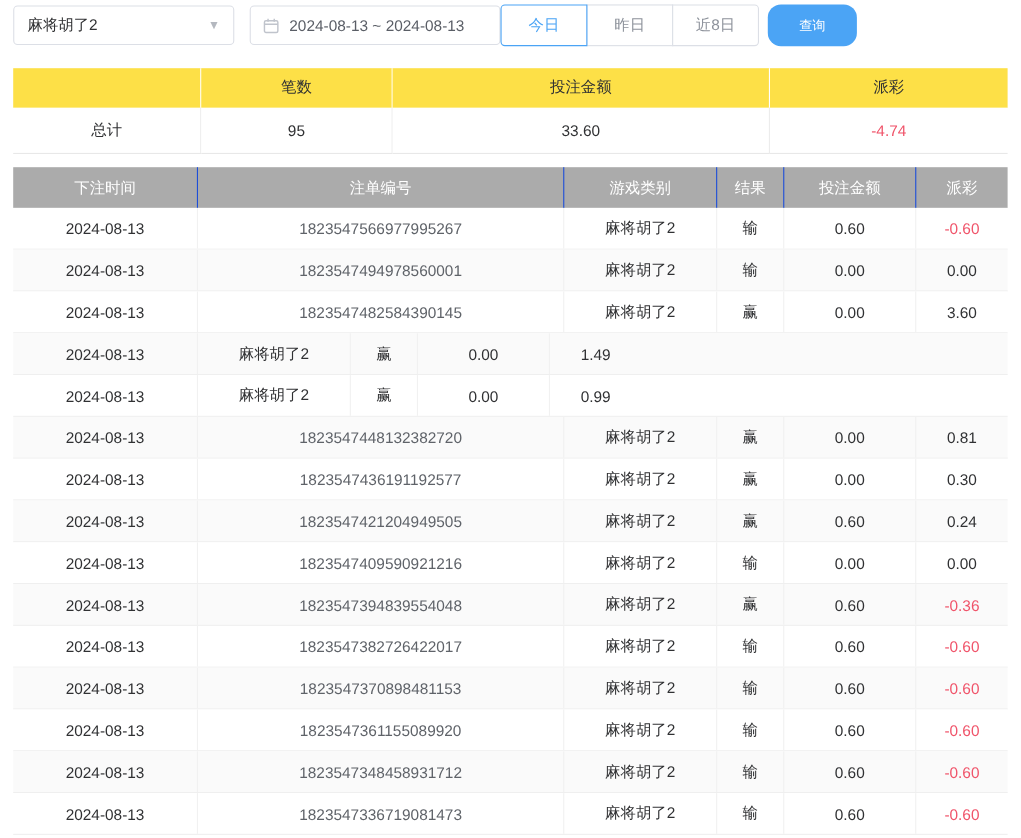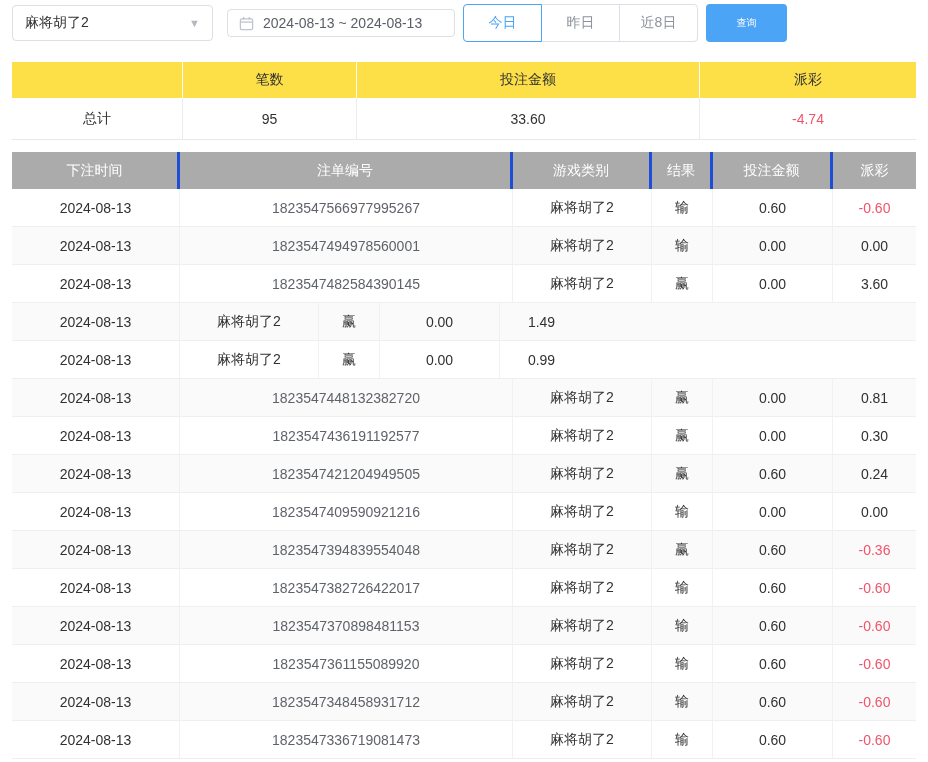--- a/index.html
+++ b/index.html
@@ -15,52 +15,52 @@
   }
   
   .topbar{display:flex;align-items:center;padding:4px 12px 0}
   .select-box{
     width:201px;height:36px;border:1px solid #dcdfe6;border-radius:4px;
     display:flex;align-items:center;justify-content:space-between;
     padding:0 12px;background:#fff;cursor:pointer;
   }
   .caret{color:#b4b8bf;font-size:11px}
   .date-box{
-    width:228px;height:28px;border:1px solid #dcdfe6;border-radius:4px;
+    width:228px;height:36px;border:1px solid #dcdfe6;border-radius:4px;
     display:flex;align-items:center;gap:9px;padding:0 11px;margin-left:14px;
     color:#5a5e66;background:#fff;cursor:pointer;text-align:right;
   }
   .cal-icon{width:15px;height:15px;flex:0 0 auto}
-  .btn-group{display:flex;margin-left:8px}
+  .btn-group{display:flex;}
   .qbtn{
     min-width:79px;height:38px;border:1px solid #dcdfe6;background:#fff;
     color:#8d929b;font-size:14px;cursor:pointer;margin-left:-1px;
     font-family:inherit;
   }
   .qbtn:first-child{border-radius:4px 0 0 4px;margin-left:0}
   .qbtn:last-child{border-radius:0 4px 4px 0}
   .qbtn.active{color:var(--accent);border-color:var(--accent);position:relative;z-index:1}
   .search-btn{
     margin-left:8px;width:81px;height:38px;background:var(--accent);
-    color:#fff;border:none;border-radius:4px;font-size:10px;cursor:pointer;
+    color:#fff;border:none;border-radius:12px;font-size:12px;cursor:pointer;
     font-family:inherit;
   }
   
   .summary{margin:20px 12px 0;width:904px}
   .s-row{display:flex}
   .s-cell{display:flex;align-items:center;justify-content:center}
   .s-head .s-cell{height:36px;background:#fde047;border-right:1px solid #fff}
   .s-head .s-cell:last-child{border-right:none}
   .s-body .s-cell{height:42px;background:#fff;border-right:1px solid #ececec;border-bottom:1px solid var(--border)}
   .s-body .s-cell:last-child{border-right:none}
   .c0{width:171px}.c1{width:174px}.c2{width:343px}.c3{width:216px}
   
   .table{margin:12px 12px 0;width:904px}
   .t-head{display:flex;background:#ababab;color:#fff;height:37px}
-  .th{display:flex;align-items:center;justify-content:center;border-right:3px solid #1d4ed8}
+  .th{display:flex;align-items:center;justify-content:center;border-right:1px solid #1d4ed8}
   .th:last-child{border-right:none}
   .tr{display:flex;height:38px;border-bottom:1px solid #efefef;background:#fff}
   .tr:nth-child(even){background:#fafafa}
   .td{display:flex;align-items:center;justify-content:center;border-right:1px solid #f1f1f1}
   .td:last-child{border-right:none}
   .td.id{color:#5f6369}
   .tc0{width:168px}.tc1{width:333px}.tc2{width:139px}.tc3{width:61px}.tc4{width:120px}.tc5{width:83px}
   .neg{color:var(--neg)}
 </style>
 </head>

